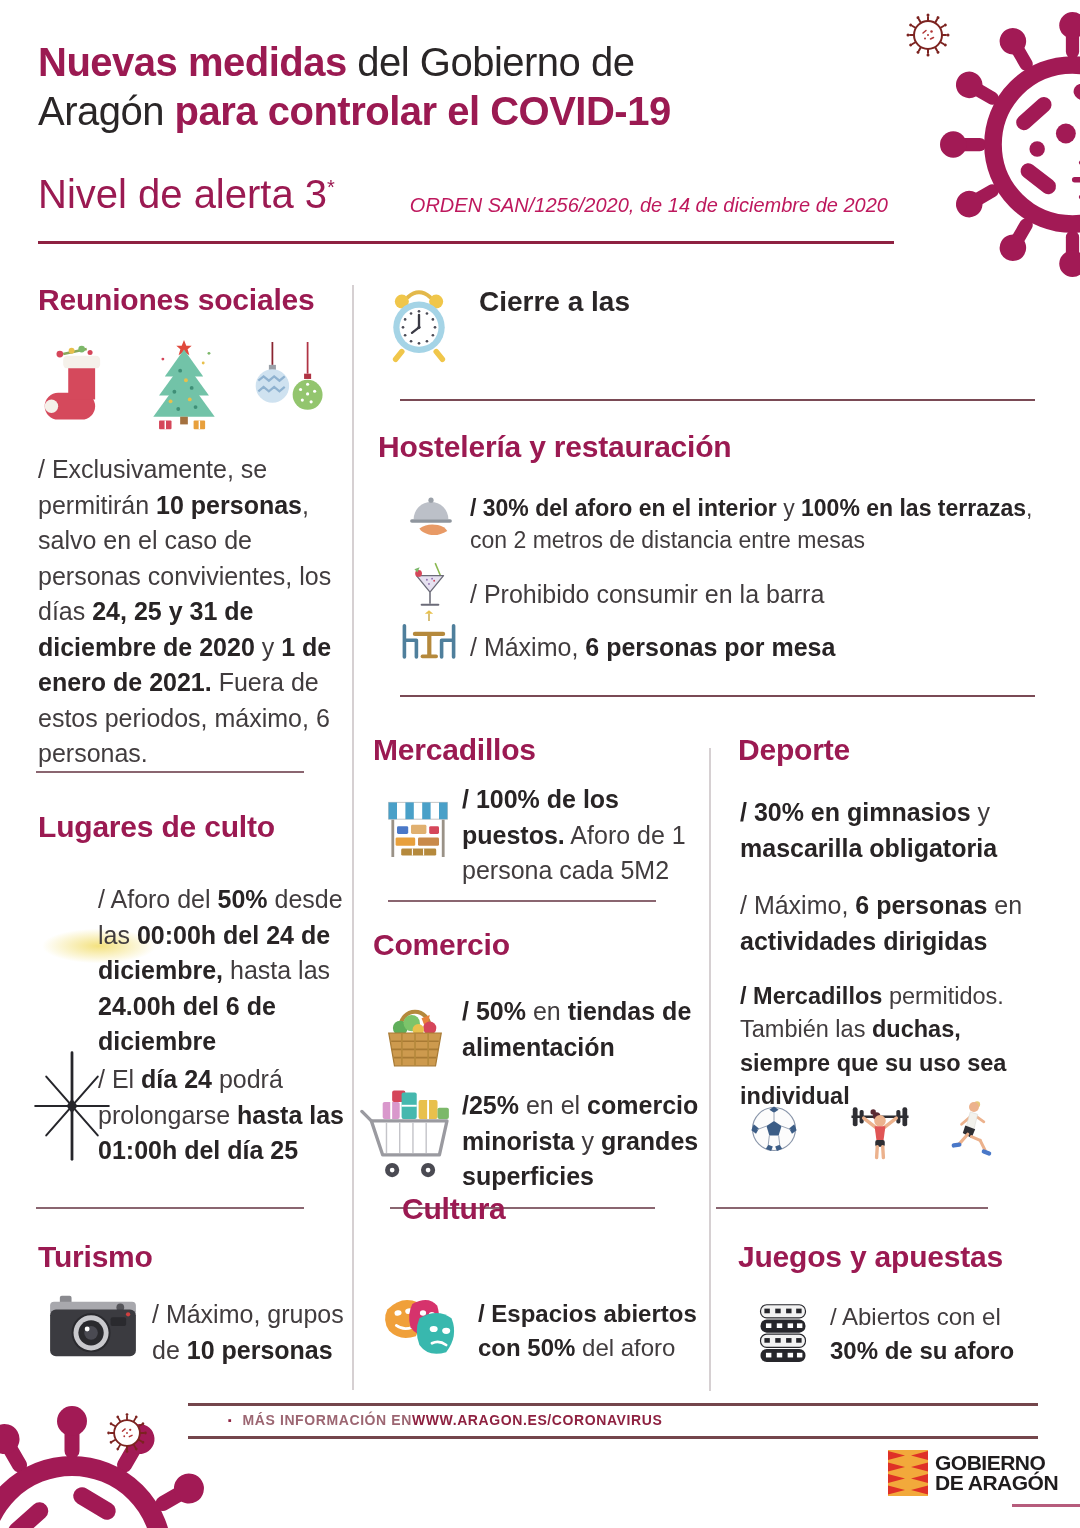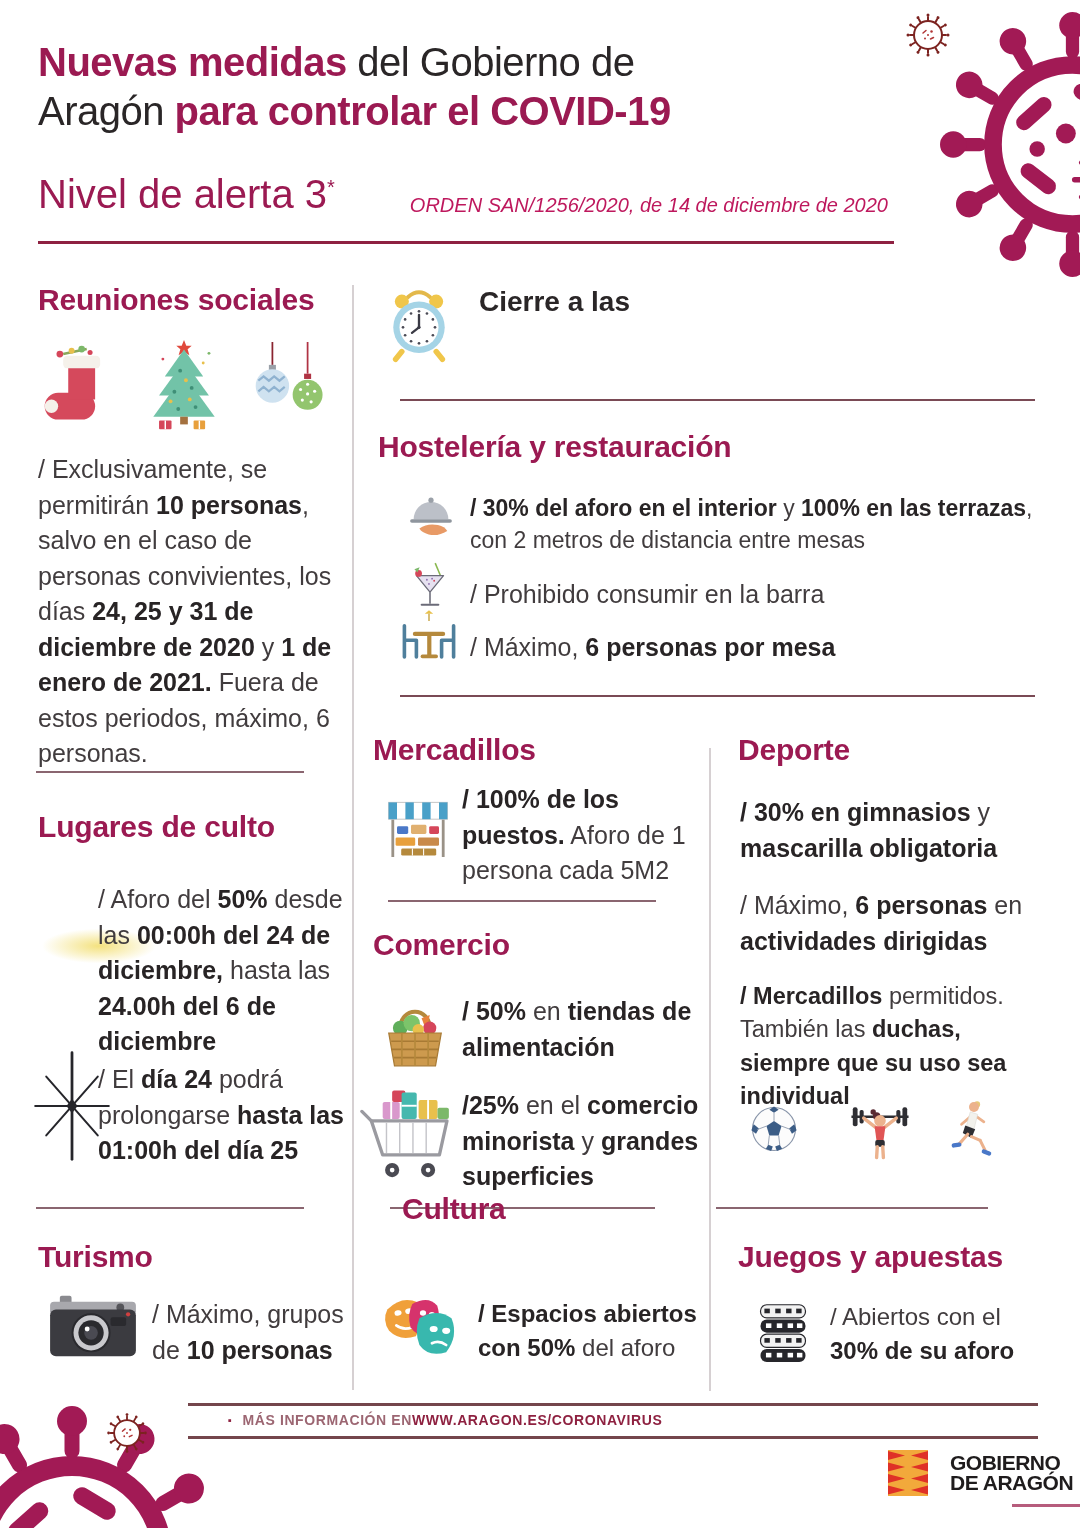--- a/index.html
+++ b/index.html
@@ -23,21 +23,21 @@
   .p .seg-b{font-weight:700;color:#282425;}
   .cierre-label{font-size:28px;font-weight:700;color:#2a2627;}
   .cierre-line{display:flex;align-items:baseline;}
   .cierre-time{font-size:45px;font-weight:700;color:#9b1a52;letter-spacing:-0.5px;}
   .cierre-rest{font-size:27px;font-weight:700;color:#2a2627;margin-left:14px;}
   .f-text{font-size:14px;font-weight:700;letter-spacing:0.6px;display:flex;align-items:center;}
   .f-bullet{color:#8e2342;margin-right:10px;font-size:11px;}
   .f-label{color:#9c6672;}
   .f-url{color:#8e2140;}
   .logo{display:flex;align-items:center;}
-  .logo-text{margin-left:22px;font-size:21px;line-height:0.95;font-weight:700;color:#1f1c1d;letter-spacing:-0.5px;}
+  .logo-text{margin-left:7px;font-size:21px;line-height:0.95;font-weight:700;color:#1f1c1d;letter-spacing:-0.5px;}
   .candle-glow{background:radial-gradient(closest-side,rgba(243,224,120,0.95),rgba(243,224,120,0) 72%);}
   svg{display:block;}
 </style>
 </head>
 <body>
 
 <svg width="0" height="0" style="position:absolute">
  <defs>
   <symbol id="sym-virus" viewBox="0 0 120 120">
     <g id="spk">

